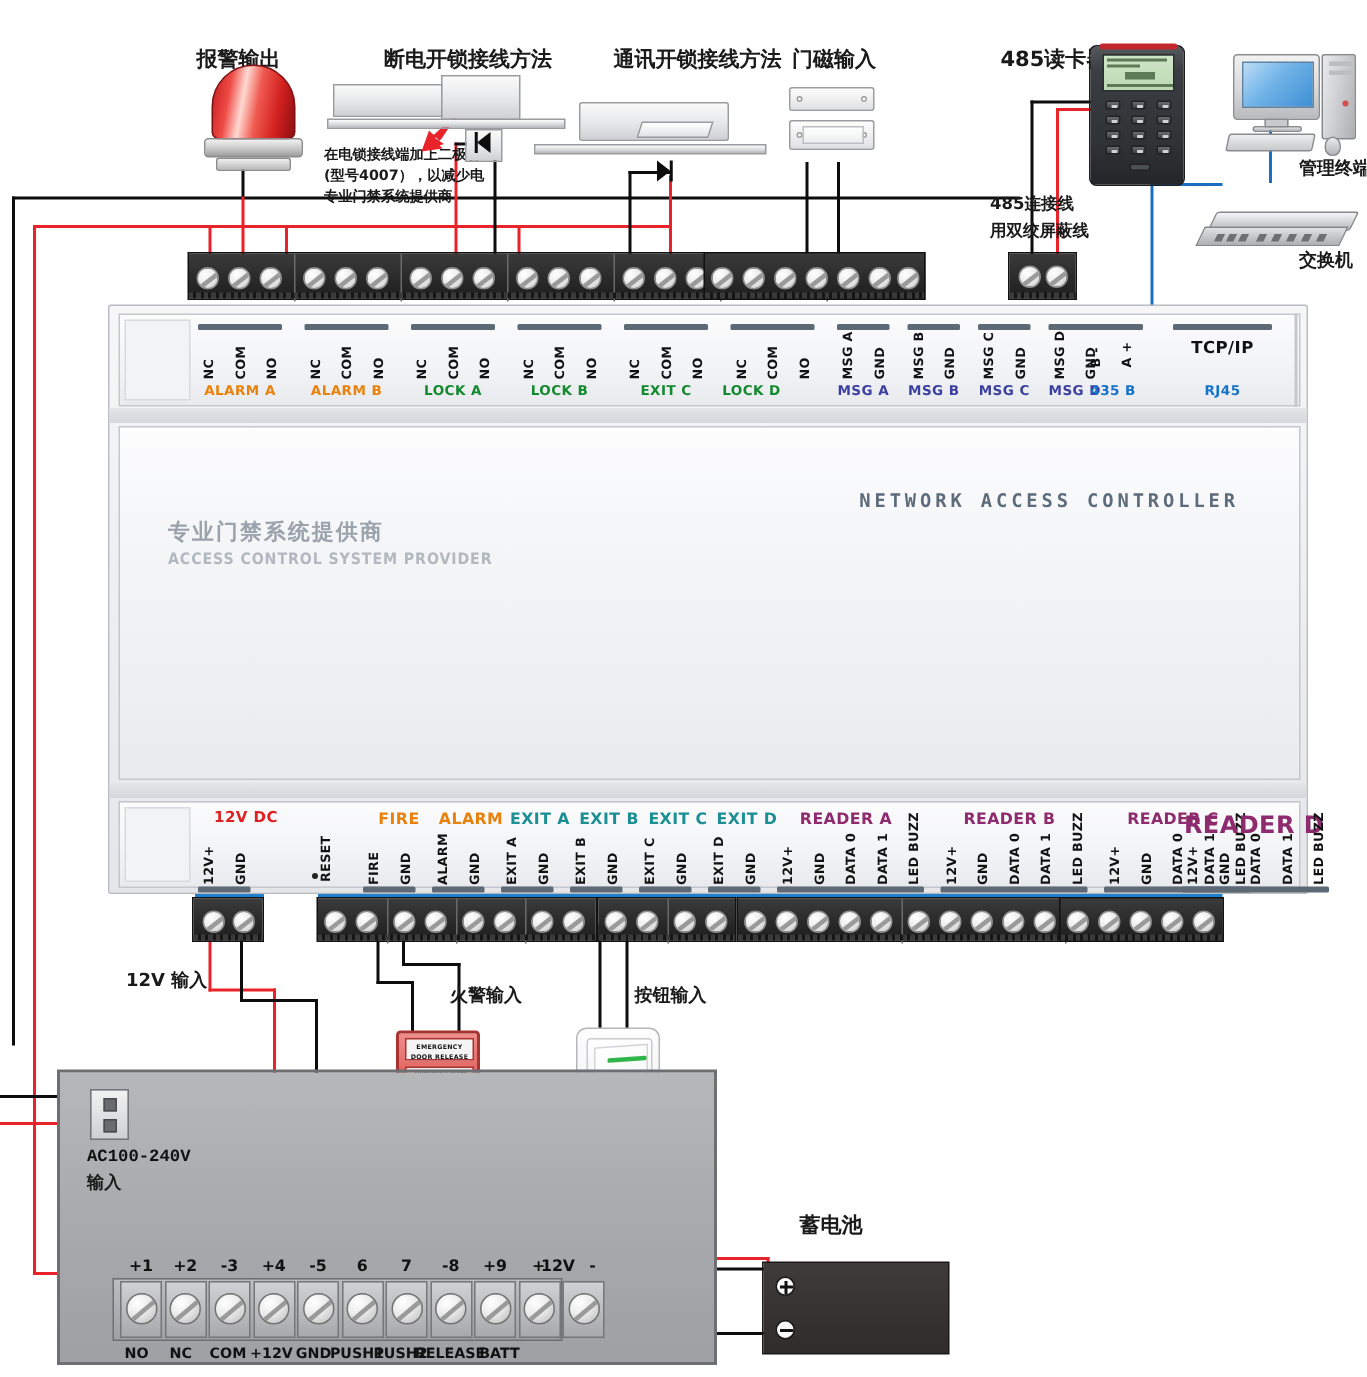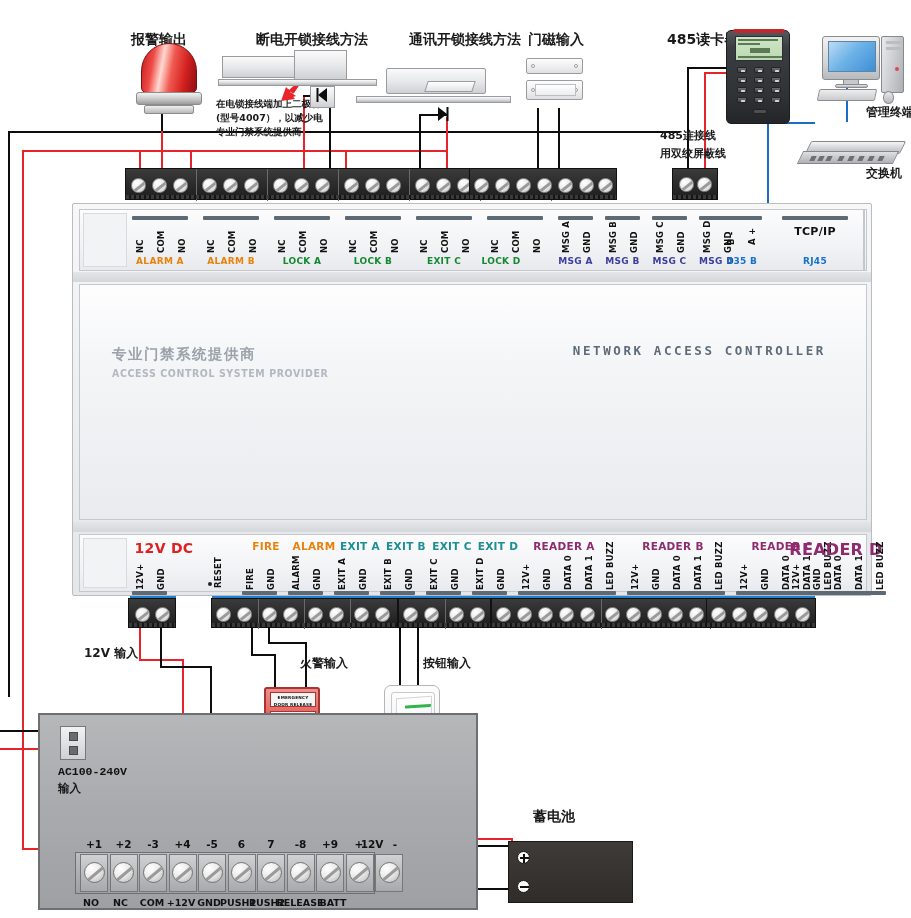--- a/index.html
+++ b/index.html
@@ -594,31 +594,31 @@
         <div class="vlab" style="left: 674px; top: 19px; height: 22px;">A +</div>
         <div class="grp" style="left: 639px; top: 52px; width: 60px; color: rgb(20, 114, 200);">435 B</div>
         <div class="tbar" style="left: 709px; top: 12px; width: 66px;"></div>
         <div class="grp" style="left: 705px; top: 21px; width: 74px; color: rgb(17, 17, 17); font-size: 11px; font-weight: 600;">TCP/IP</div>
         <div class="grp" style="left: 705px; top: 52px; width: 74px; color: rgb(20, 114, 200);">RJ45</div>
       </div>
 
     <div class="ctrl-band" style="top:68px; height:10px;"></div>
 
     <div class="panel" style="left:6px; top:80px; width:788px; height:236px; background:linear-gradient(180deg,#fdfdfe 0%,#f4f5f7 35%,#eaebee 100%);">
-      <div class="brand-en abs" style="right:40px; top:58px;">NETWORK ACCESS CONTROLLER</div>
+      <div class="brand-en abs" style="right:40px; top:41px;">NETWORK ACCESS CONTROLLER</div>
       <div class="prov-cn abs" style="left:32px; top:60px;">专业门禁系统提供商</div>
       <div class="prov-en abs" style="left:32px; top:82px;">ACCESS CONTROL SYSTEM PROVIDER</div>
     </div>
 
     <div class="ctrl-band" style="top:318px; height:10px;"></div>
 
     <div class="panel" style="left:6px; top:330px; width:788px; height:58px;"></div>
     <div class="abs" style="left:10px; top:334px; width:44px; height:50px; background:#f2f3f5; border:1px solid #d9dadd;"></div>
     <div id="bot-legend" class="abs" style="left:0; top:326px; width:800px; height:66px;">
-        <div class="grp" style="left: 58px; top: 10px; width: 66px; color: rgb(224, 32, 32); font-size: 14px;">12V DC</div>
+        <div class="grp" style="left: 58px; top: 10px; width: 66px; color: rgb(224, 32, 32); font-size: 10px;">12V DC</div>
         <div class="vlab" style="left: 62px; top: 26px; height: 34px;">12V+</div>
         <div class="vlab" style="left: 83px; top: 26px; height: 34px;">GND</div>
         <div class="tbar" style="left: 59px; top: 61px; width: 35px;"></div>
         <div style="position: absolute; left: 135px; top: 52px; width: 4px; height: 4px; border-radius: 50%; background: rgb(34, 34, 34);"></div>
         <div class="vlab" style="left: 140px; top: 26px; height: 32px;">RESET</div>
         <div class="grp" style="left: 168px; top: 10px; width: 50px; color: rgb(232, 130, 12); font-size: 10.5px;">FIRE</div>
         <div class="vlab" style="left: 172px; top: 26px; height: 34px;">FIRE</div>
         <div class="vlab" style="left: 193px; top: 26px; height: 34px;">GND</div>
         <div class="tbar" style="left: 169px; top: 61px; width: 35px;"></div>
         <div class="grp" style="left: 214px; top: 10px; width: 54px; color: rgb(232, 130, 12); font-size: 10.5px;">ALARM</div>

